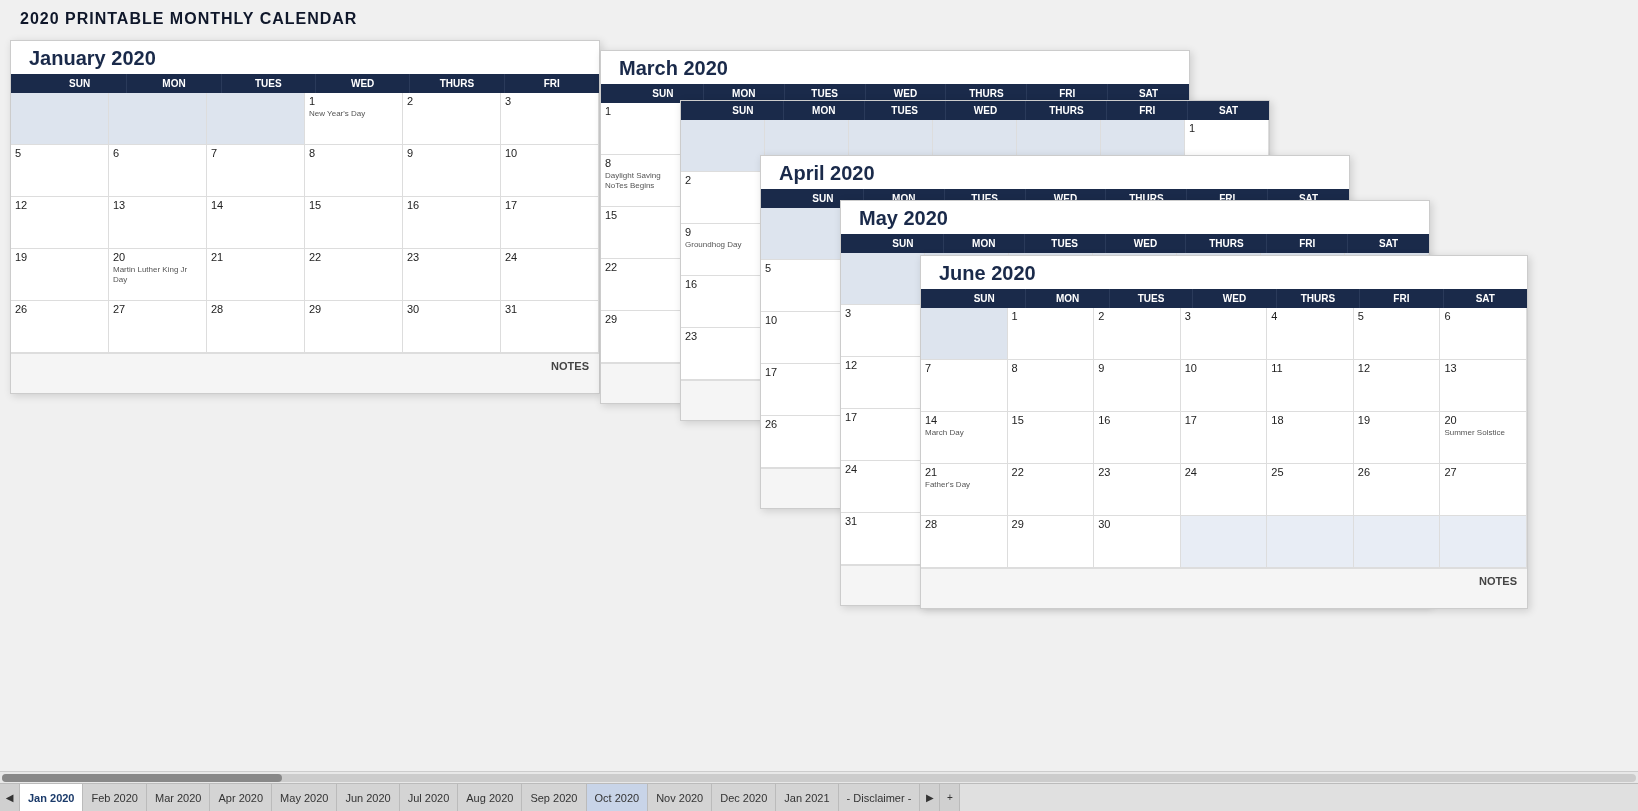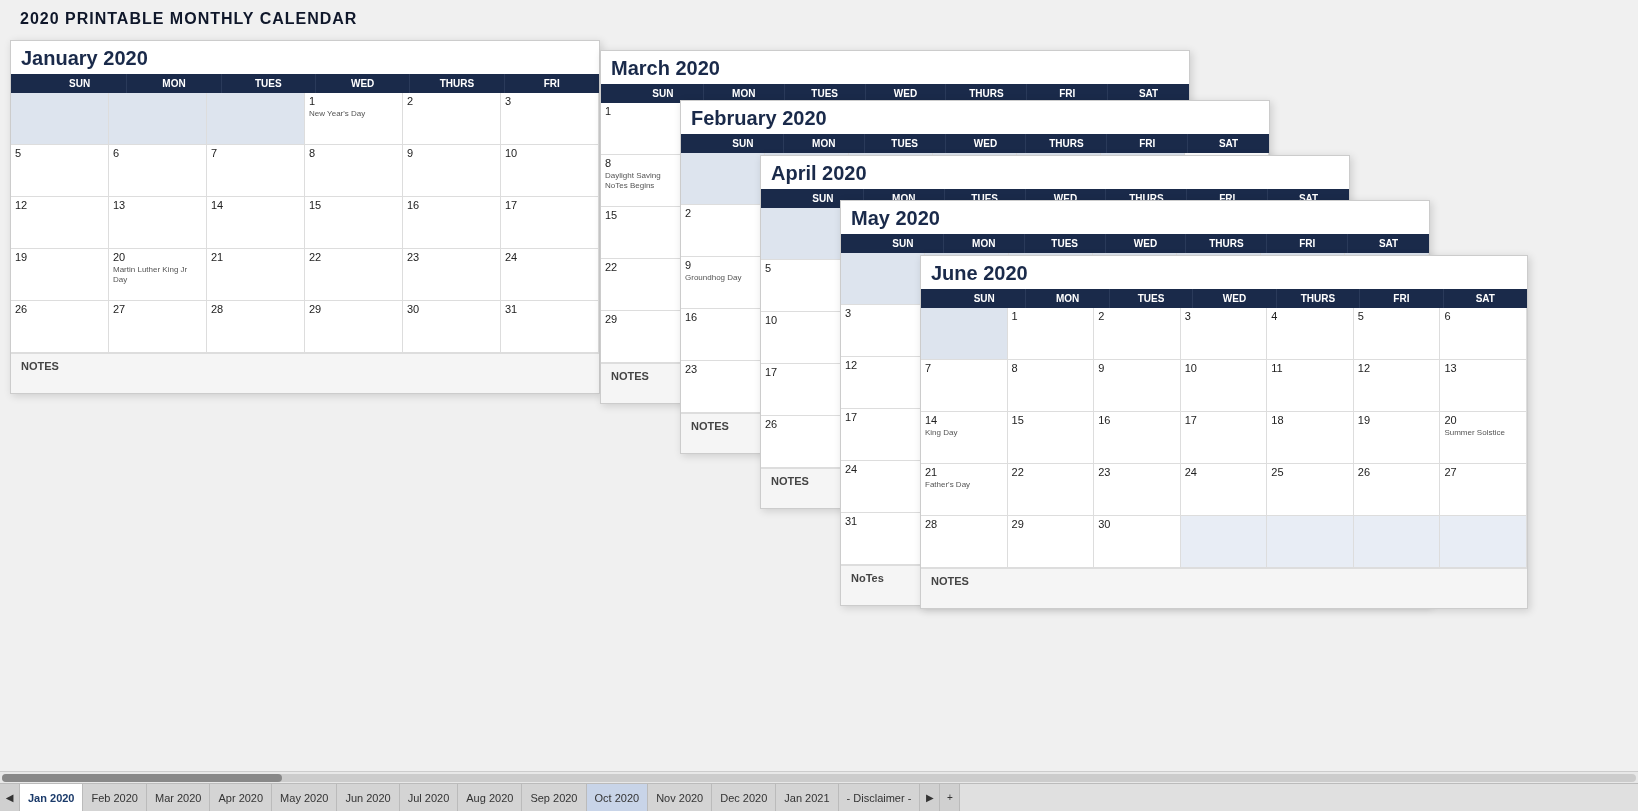--- a/index.html
+++ b/index.html
@@ -35,20 +35,21 @@
       background: white;
       border: 1px solid #ccc;
       box-shadow: 2px 2px 8px rgba(0,0,0,0.15);
     }
 
     .cal-month-title {
       font-size: 20px;
       font-weight: bold;
       color: #1a2a4a;
       padding: 6px 10px 4px 10px;
+      margin-left: 8px;
     }
 
     .cal-header-row {
       display: grid;
       background: #1a2a4a;
       color: white;
       font-size: 10px;
       font-weight: bold;
       text-align: center;
       padding-left: 22px;
@@ -97,20 +98,21 @@
     }
 
     .notes-section {
       background: #f5f5f5;
       padding: 6px 10px;
       font-size: 11px;
       font-weight: bold;
       color: #444;
       border-top: 1px solid #ddd;
       min-height: 40px;
+      text-align: right;
     }
 
     
     .tab-bar {
       position: absolute;
       bottom: 0;
       left: 0;
       width: 1638px;
       height: 28px;
       background: #e0e0e0;
@@ -398,21 +400,20 @@
       <div class="cal-cell"></div>
       <div class="cal-cell"></div>
       <div class="cal-cell"></div>
       <div class="cal-cell"></div>
       <div class="cal-cell"></div>
     </div>
     <div class="notes-section">NOTES</div>
   </div>
 
   <div id="cal-feb" class="calendar-card">
-    <div class="cal-month-title">February 2020</div>
     <div class="cal-header-row has-sat">
       <div class="cal-header-cell">SUN</div>
       <div class="cal-header-cell">MON</div>
       <div class="cal-header-cell">TUES</div>
       <div class="cal-header-cell">WED</div>
       <div class="cal-header-cell">THURS</div>
       <div class="cal-header-cell">FRI</div>
       <div class="cal-header-cell">SAT</div>
     </div>
     <div class="cal-body has-sat">
@@ -708,21 +709,21 @@
         </div>
       <div class="cal-cell">
           <div class="day-num">12</div>
         </div>
       <div class="cal-cell">
           <div class="day-num">13</div>
         </div>
 
       <div class="cal-cell">
           <div class="day-num">14</div>
-          <div class="holiday">King Day</div>
+          <div class="holiday">March Day</div>
         </div>
       <div class="cal-cell">
           <div class="day-num">15</div>
         </div>
       <div class="cal-cell">
           <div class="day-num">16</div>
         </div>
       <div class="cal-cell">
           <div class="day-num">17</div>
         </div>

